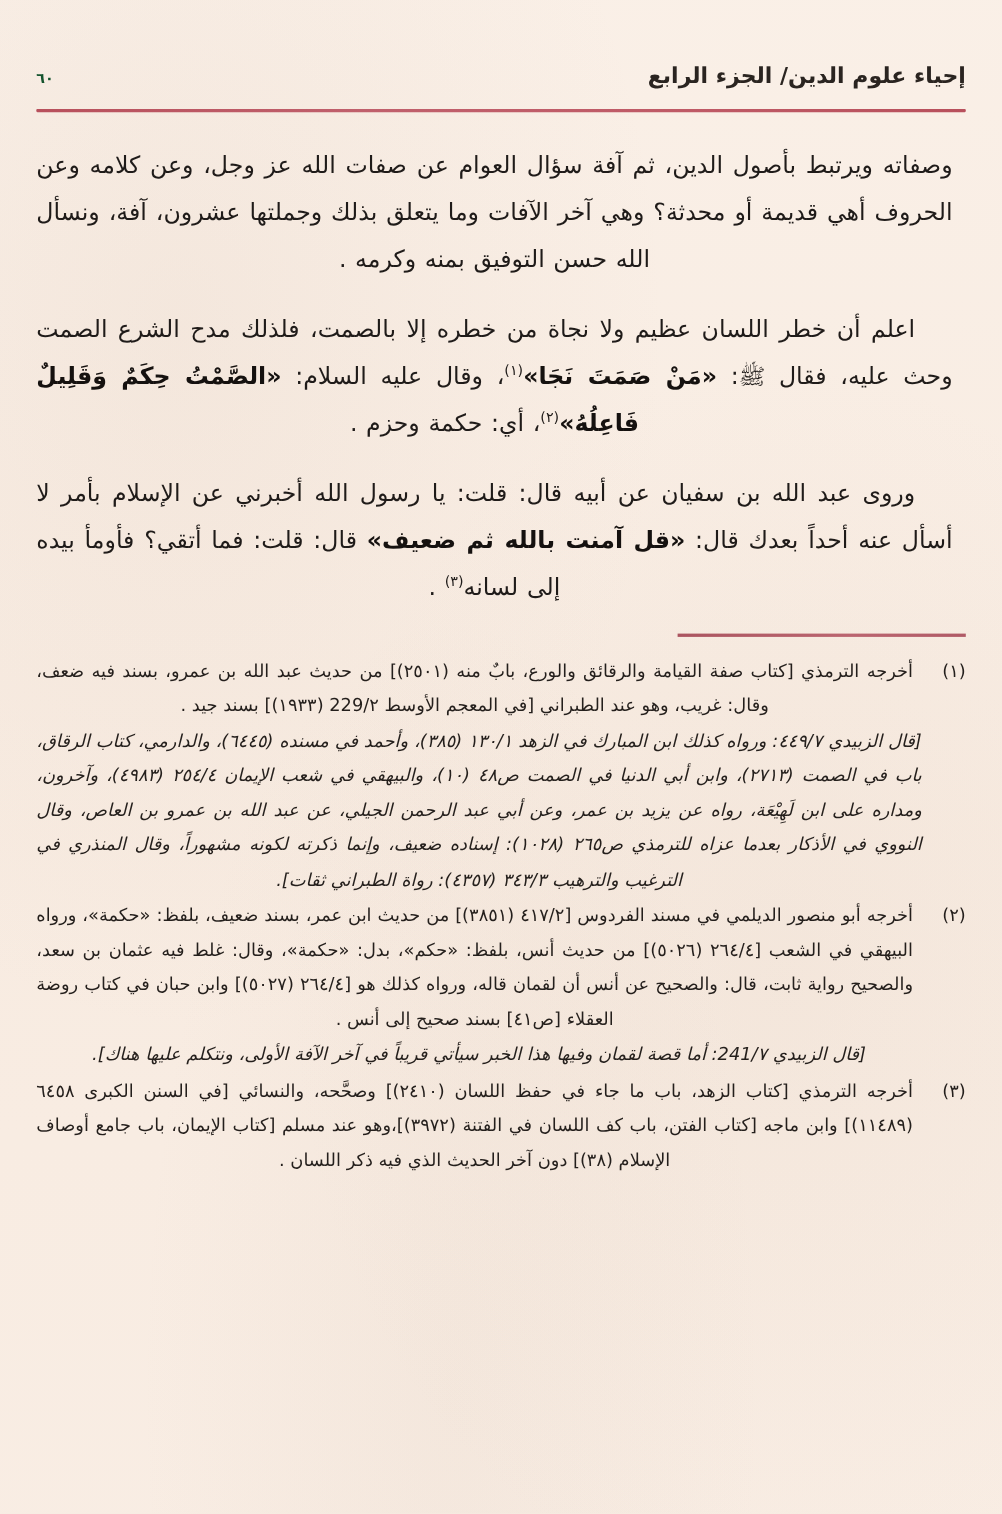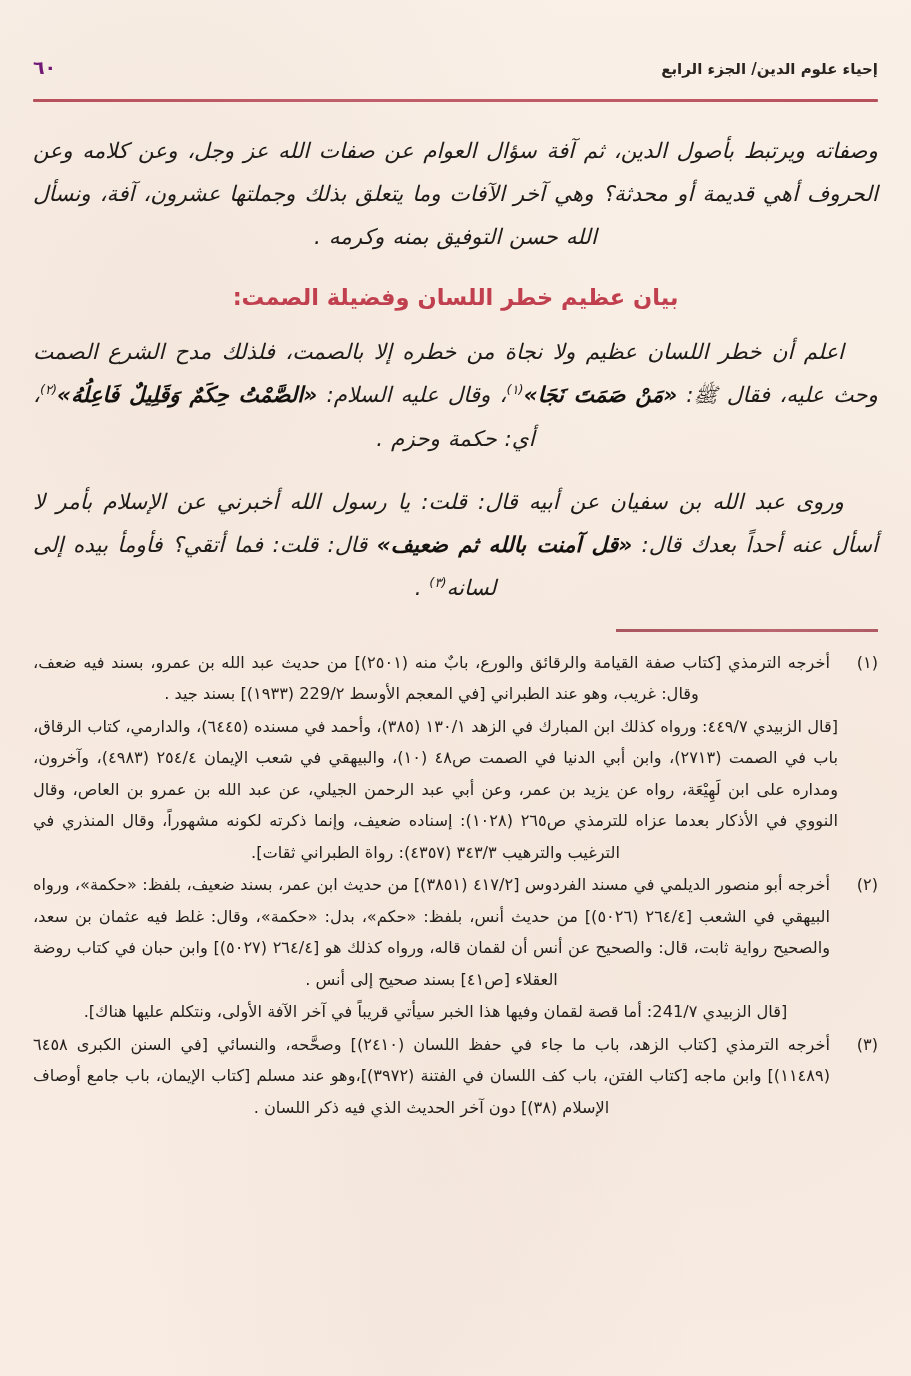--- a/index.html
+++ b/index.html
@@ -39,53 +39,52 @@
   
   .runhead {
     display: flex;
     flex-direction: row;
     align-items: baseline;
     justify-content: space-between;
     padding-top: 56px;
     height: 36px;
   }
   .runhead-title {
-    font-size: 15px;
+    font-size: 20px;
     font-weight: 700;
     color: #2a2420;
     letter-spacing: 0.2px;
     white-space: nowrap;
   }
   .runhead-folio {
-    font-size: 19px;
-    font-weight: 700;
-    color: #701a75;
+    font-size: 13px;
+    font-weight: 700;
+    color: #14532d;
     letter-spacing: 0.5px;
   }
   .rule-head {
     margin-top: 7px;
     height: 3px;
     width: 100%;
     background: linear-gradient(90deg, #b8505c 0%, #c0606c 35%, #bf5a66 70%, #b8505c 100%);
     border-radius: 1px;
   }
 
   
   .body-block {
     margin-top: 27px;
   }
   p.body-par {
-    margin: 0 0 20px 0;
+    margin: 0 12px 20px 0;
     font-size: 21.5px;
     line-height: 43px;
     text-align: justify;
     text-align-last: center;
     color: #1f1b19;
     word-spacing: 1px;
-    font-style: italic;
   }
   p.body-par.indent {
     text-indent: 34px;
   }
   .section-head {
     margin: 16px 0 14px 0;
     text-align: center;
     font-size: 22.5px;
     font-weight: 700;
     color: #c0404f;
@@ -139,40 +138,40 @@
   .fnote-body {
     flex: 1 1 auto;
     text-align: justify;
     text-align-last: center;
   }
   .fnote-cont {
     margin: 0 0 1px 0;
     text-align: justify;
     text-align-last: center;
     padding-right: 40px;
+    font-style: italic;
   }
 </style>
 </head>
 <body>
 
 <div class="paper-grain"></div>
 
 <div class="page">
 
   <div class="runhead">
     <div class="runhead-title">إحياء علوم الدين/ الجزء الرابع</div>
     <div class="runhead-folio">٦٠</div>
   </div>
   <div class="rule-head"></div>
 
   <div class="body-block">
 
     <p class="body-par">وصفاته ويرتبط بأصول الدين، ثم آفة سؤال العوام عن صفات الله عز وجل، وعن كلامه وعن الحروف أهي قديمة أو محدثة؟ وهي آخر الآفات وما يتعلق بذلك وجملتها عشرون، آفة، ونسأل الله حسن التوفيق بمنه وكرمه .</p>
 
-    <div class="section-head">بيان عظيم خطر اللسان وفضيلة الصمت:</div>
 
     <p class="body-par indent"><span>اعلم أن خطر اللسان عظيم ولا نجاة من خطره إلا بالصمت، فلذلك مدح الشرع الصمت وحث عليه، فقال </span><span class="salla">ﷺ</span><span>: </span><span class="hadith">«مَنْ صَمَتَ نَجَا»</span><sup class="fn">(١)</sup><span>، وقال عليه السلام: </span><span class="hadith">«الصَّمْتُ حِكَمٌ وَقَلِيلٌ فَاعِلُهُ»</span><sup class="fn">(٢)</sup><span>، أي: حكمة وحزم .</span></p>
 
     <p class="body-par indent"><span>وروى عبد الله بن سفيان عن أبيه قال: قلت: يا رسول الله أخبرني عن الإسلام بأمر لا أسأل عنه أحداً بعدك قال: </span><span class="hadith">«قل آمنت بالله ثم ضعيف»</span><span> قال: قلت: فما أتقي؟ فأومأ بيده إلى لسانه</span><sup class="fn">(٣)</sup><span> .</span></p>
 
   </div>
 
   <div class="rule-foot"></div>
 
   <div class="footnotes">

